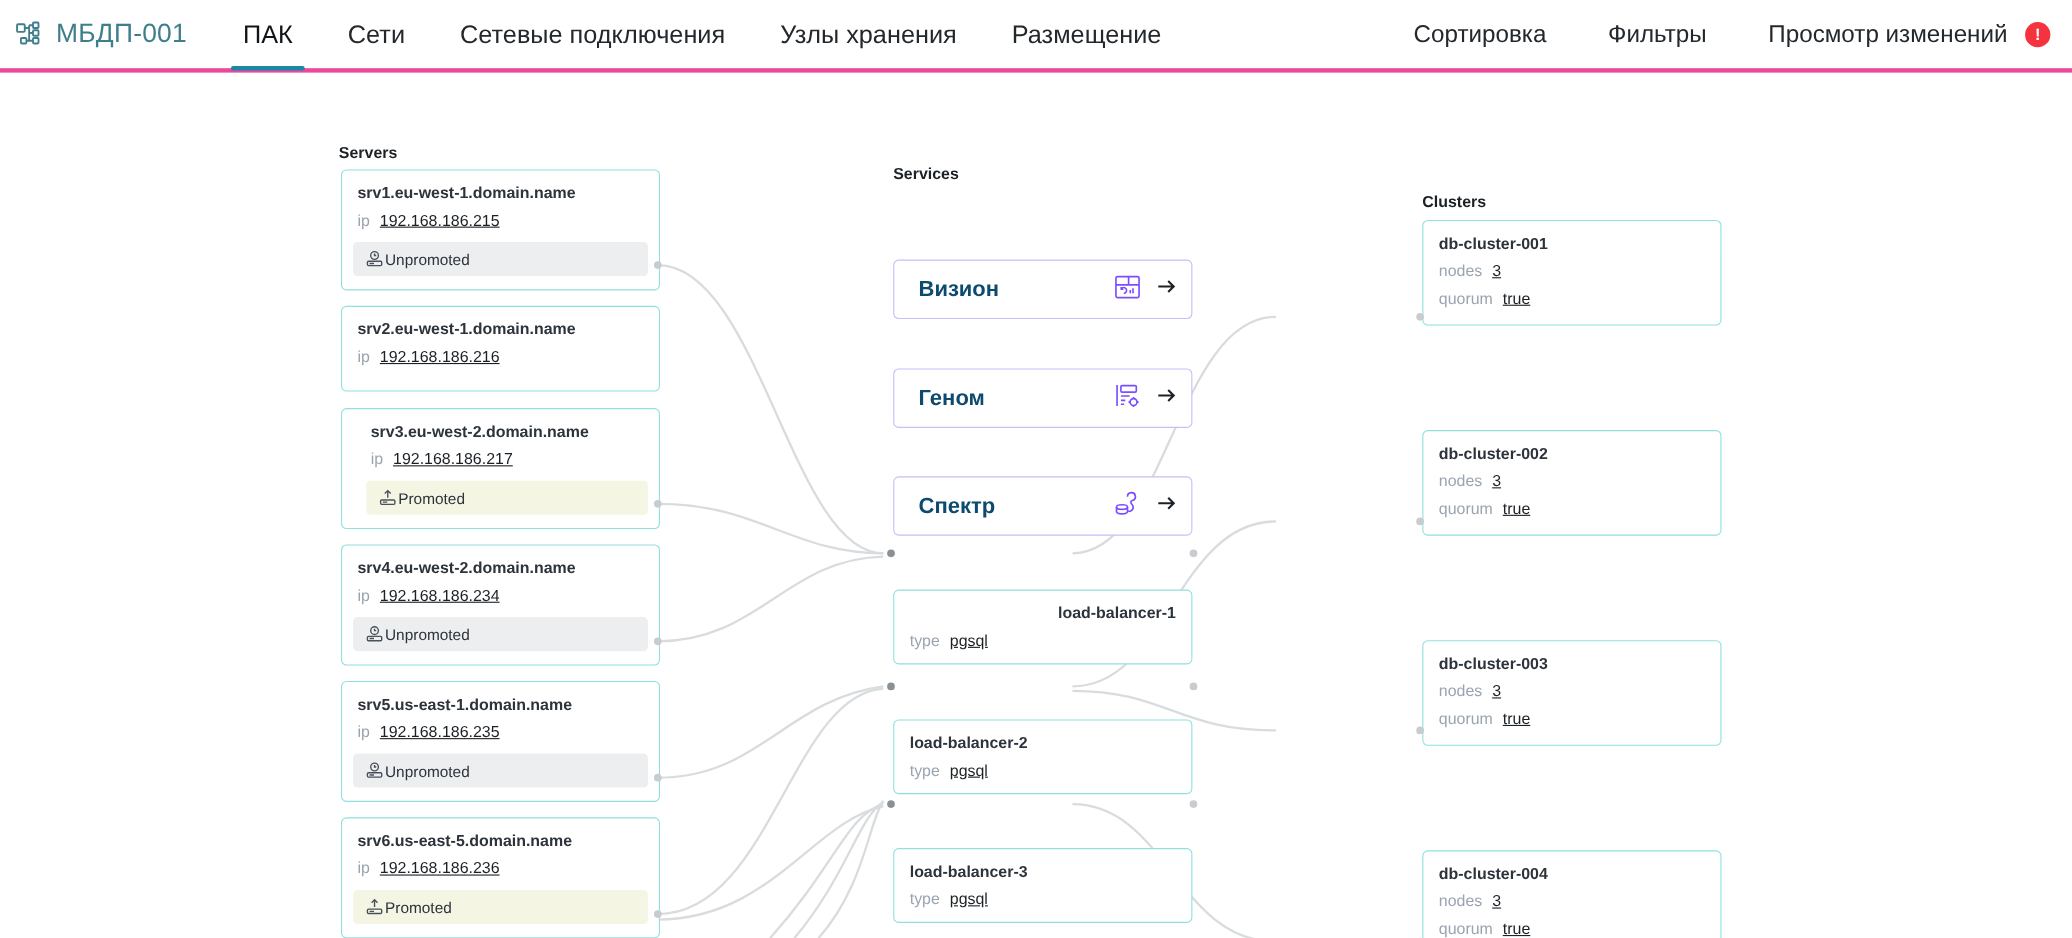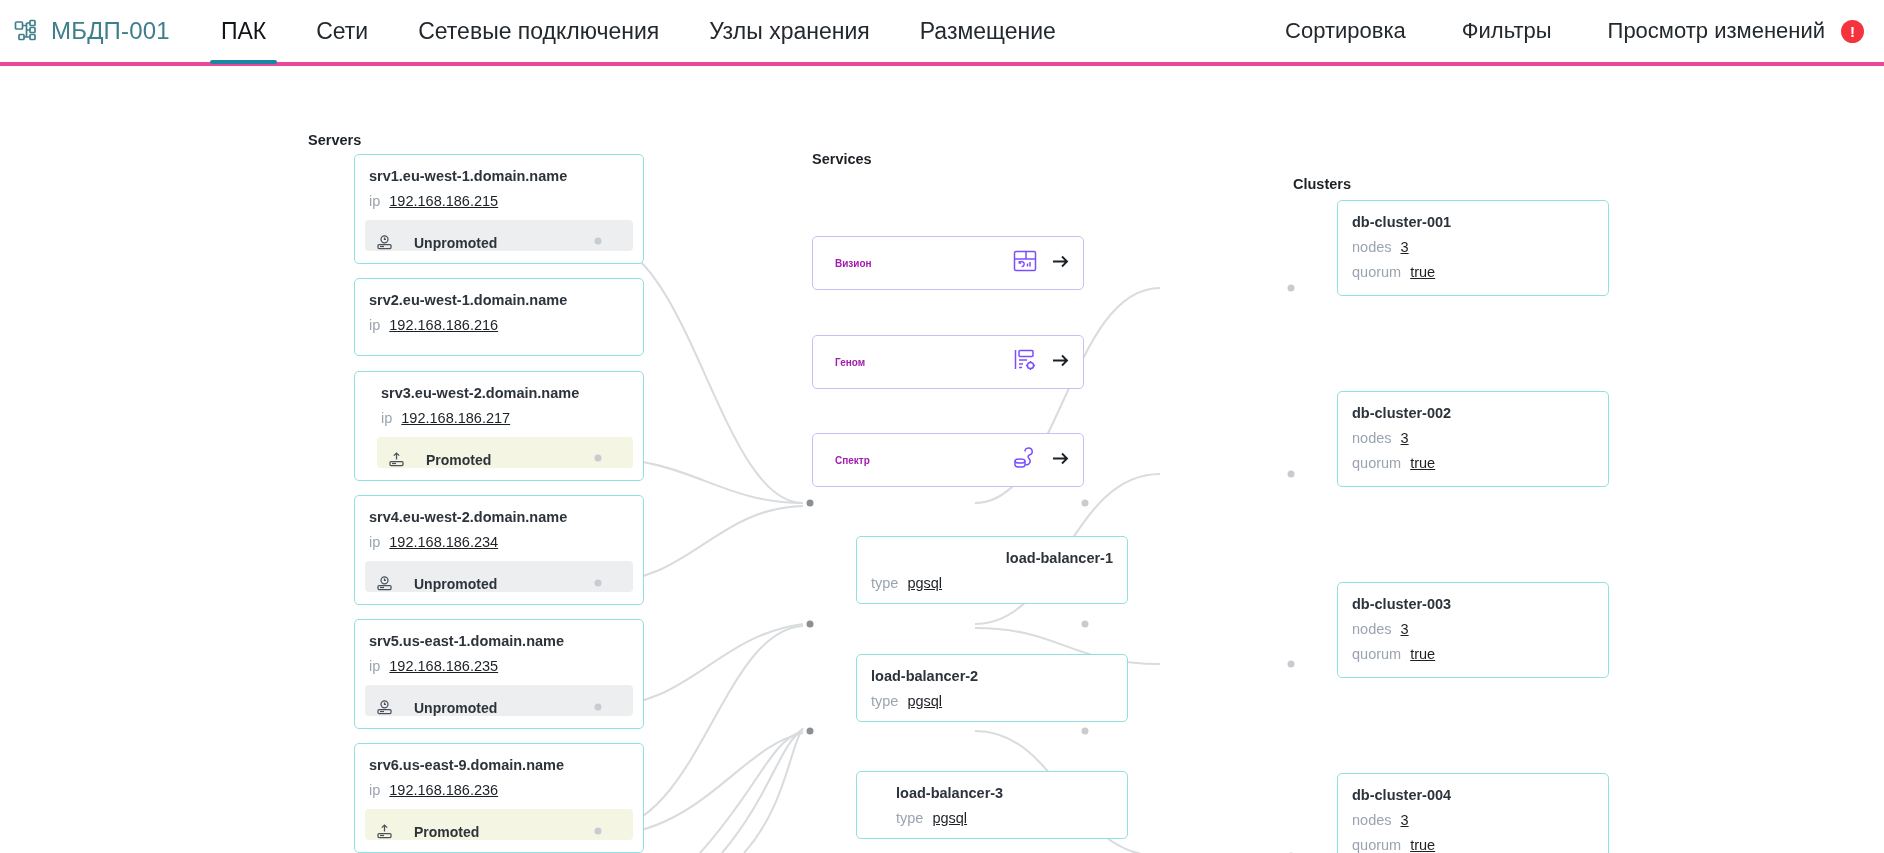--- a/index.html
+++ b/index.html
@@ -79,57 +79,56 @@
 
   
   .node {
     position: absolute;
     background: #ffffff;
     border-radius: 5px;
     z-index: 4;
   }
   .node-server, .node-lb, .node-cluster {
     border: 1.4px solid #8fe0e0;
-    margin-left: 44px;
   }
   .node-service { border: 1.4px solid #cdbcf7; }
 
   .node-title {
     font-size: 14.5px; font-weight: 700; color: #2c333b;
     padding: 13px 14px 0 14px;
     white-space: nowrap;
   }
   .kv {
     display: flex; align-items: baseline; gap: 9px;
     padding: 9px 14px 0 14px;
     font-size: 14.5px;
   }
   .kv .k { color: #9aa4b0; }
   .kv .v { color: #1c2126; text-decoration: underline; }
 
   .badge {
-    display: flex; align-items: flex-end; gap: 21px;
+    display: flex; align-items: center; gap: 1px;
     margin: 11px 10px 10px 10px;
     height: 31px;
     border-radius: 4px;
     padding: 0 11px;
-    font-size: 14px; font-weight: 700; color: #2c333b;
+    font-size: 14px; font-weight: 400; color: #2c333b;
   }
   .badge.unpromoted { background: #eceef0; }
   .badge.promoted  { background: #f4f6e3; }
   .badge svg { display: block; flex: none; }
 
   
   .service-row {
     display: flex; align-items: center;
     height: 100%;
     padding: 0 12px 0 22px;
   }
   .service-name {
-    font-size: 10px; font-weight: 700; color: #a21caf;
+    font-size: 20px; font-weight: 700; color: #0c4a6e;
     white-space: nowrap;
     text-align: right;
   }
   .service-icons {
     margin-left: auto; display: flex; align-items: center; gap: 12px;
   }
   .svc-glyph { color: #7c4dff; display: block; }
   .svc-arrow { color: #1c2126; display: block; }
 
   
@@ -291,21 +290,21 @@
           <rect x="2" y="10.5" width="13" height="4" rx="1"></rect>
             <path d="M4 12.5 h4"></path>
         </svg>
       </span>
       <span>Unpromoted</span>
     </div>
   </div>
   <div class="handle" style="left:598px; top:641px;"></div>
 
   <div class="node node-server" style="left:310px; top:677px; width:290px; height:110px;">
-    <div class="node-title">srv6.us-east-9.domain.name</div>
+    <div class="node-title">srv6.us-east-5.domain.name</div>
     <div class="kv">
       <span class="k">ip</span>
       <span class="v">192.168.186.236</span>
     </div>
     <div class="badge promoted">
       <span>
         <svg width="17" height="17" viewBox="0 0 17 17" fill="none" stroke="#4a515a" stroke-width="1.25">
           <path d="M8.5 2 V8.5 M5.8 4.6 L8.5 2 L11.2 4.6"></path>
           <rect x="2" y="10.5" width="13" height="4" rx="1"></rect>
             <path d="M4 12.5 h4"></path>
@@ -392,21 +391,21 @@
   <div class="node node-lb" style="left:812px; top:588px; width:272px; height:68px;">
     <div class="node-title">load-balancer-2</div>
     <div class="kv">
       <span class="k">type</span>
       <span class="v">pgsql</span>
     </div>
   </div>
   <div class="handle dark" style="left:810px; top:558px;"></div>
   <div class="handle" style="left:1085px; top:558px;"></div>
 
-  <div class="node node-lb" style="left:812px; top:705px; width:272px; height:68px;padding-left:25px;">
+  <div class="node node-lb" style="left:812px; top:705px; width:272px; height:68px;">
     <div class="node-title">load-balancer-3</div>
     <div class="kv">
       <span class="k">type</span>
       <span class="v">pgsql</span>
     </div>
   </div>
   <div class="handle dark" style="left:810px; top:665px;"></div>
   <div class="handle" style="left:1085px; top:665px;"></div>
 
   <div class="node node-cluster" style="left:1293px; top:134px; width:272px; height:96px;">

